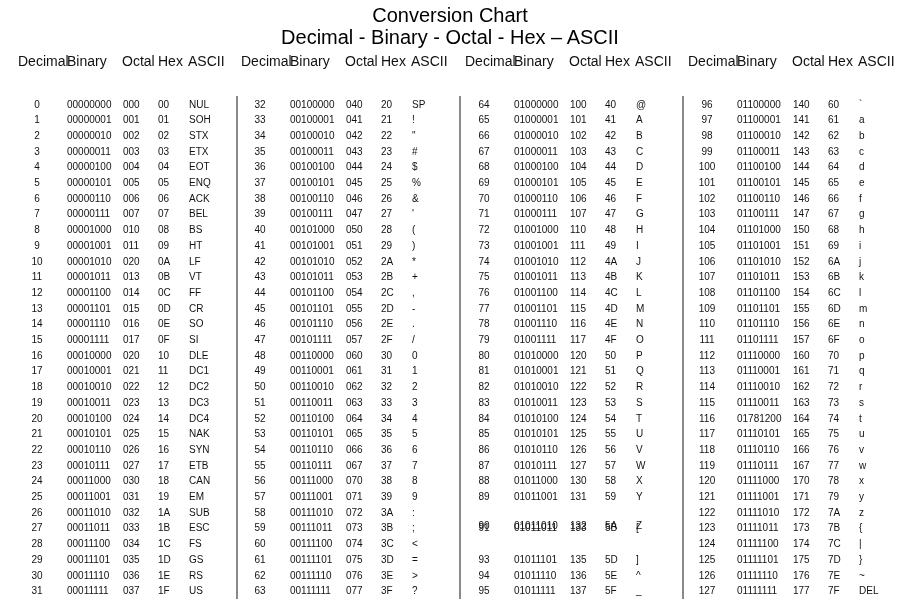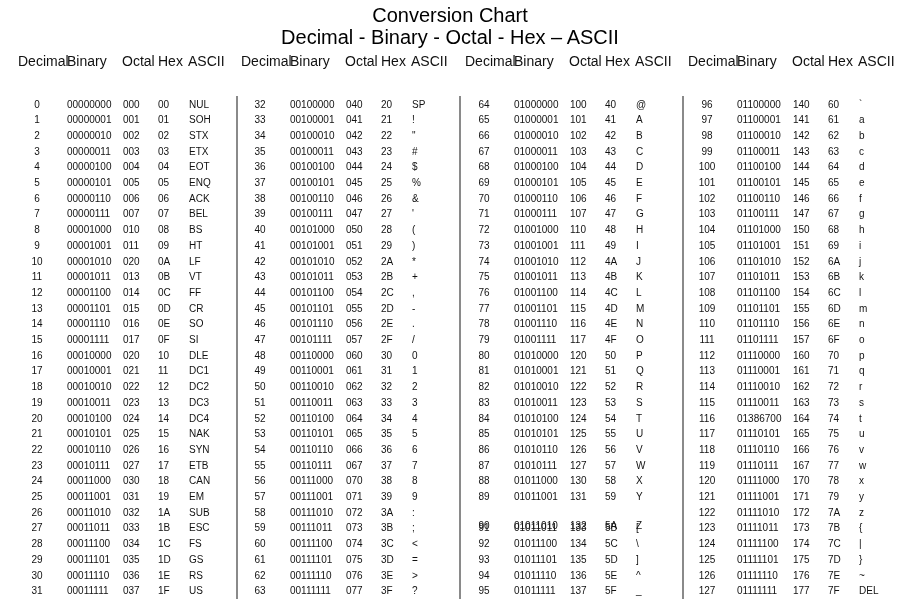--- a/index.html
+++ b/index.html
@@ -695,27 +695,20 @@
         <span class="cell c-hex">5A</span>
         <span class="cell c-asc">Z</span>
       </div>
       <div class="row" style="top: 520.4px;">
         <span class="cell c-dec">91</span>
         <span class="cell c-bin">01011011</span>
         <span class="cell c-oct">133</span>
         <span class="cell c-hex">5B</span>
         <span class="cell c-asc">[</span>
       </div>
-      <div class="row" style="top: 536.1px;">
-        <span class="cell c-dec">92</span>
-        <span class="cell c-bin">01011100</span>
-        <span class="cell c-oct">134</span>
-        <span class="cell c-hex">5C</span>
-        <span class="cell c-asc">\</span>
-      </div>
       <div class="row" style="top: 551.8px;">
         <span class="cell c-dec">93</span>
         <span class="cell c-bin">01011101</span>
         <span class="cell c-oct">135</span>
         <span class="cell c-hex">5D</span>
         <span class="cell c-asc">]</span>
       </div>
       <div class="row" style="top: 567.5px;">
         <span class="cell c-dec">94</span>
         <span class="cell c-bin">01011110</span>
@@ -872,21 +865,21 @@
       </div>
       <div class="row" style="top: 394.8px;">
         <span class="cell c-dec">115</span>
         <span class="cell c-bin">01110011</span>
         <span class="cell c-oct">163</span>
         <span class="cell c-hex">73</span>
         <span class="cell c-asc">s</span>
       </div>
       <div class="row" style="top: 410.5px;">
         <span class="cell c-dec">116</span>
-        <span class="cell c-bin">01386700</span>
+        <span class="cell c-bin">01781200</span>
         <span class="cell c-oct">164</span>
         <span class="cell c-hex">74</span>
         <span class="cell c-asc">t</span>
       </div>
       <div class="row" style="top: 426.2px;">
         <span class="cell c-dec">117</span>
         <span class="cell c-bin">01110101</span>
         <span class="cell c-oct">165</span>
         <span class="cell c-hex">75</span>
         <span class="cell c-asc">u</span>

